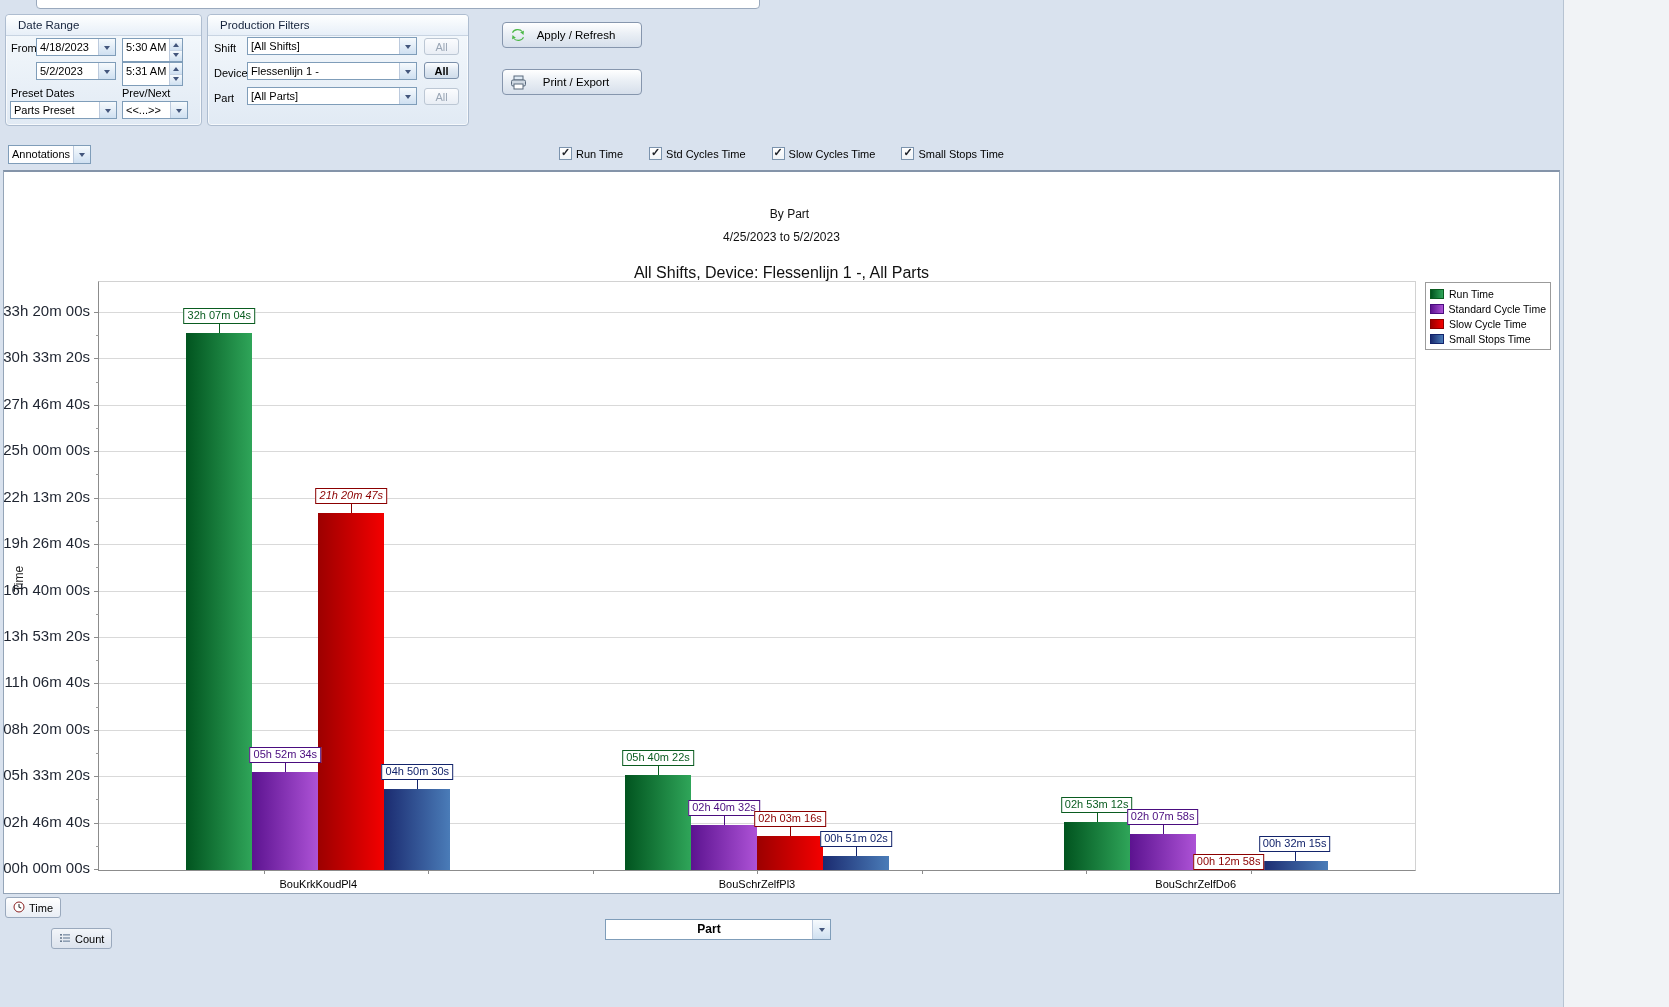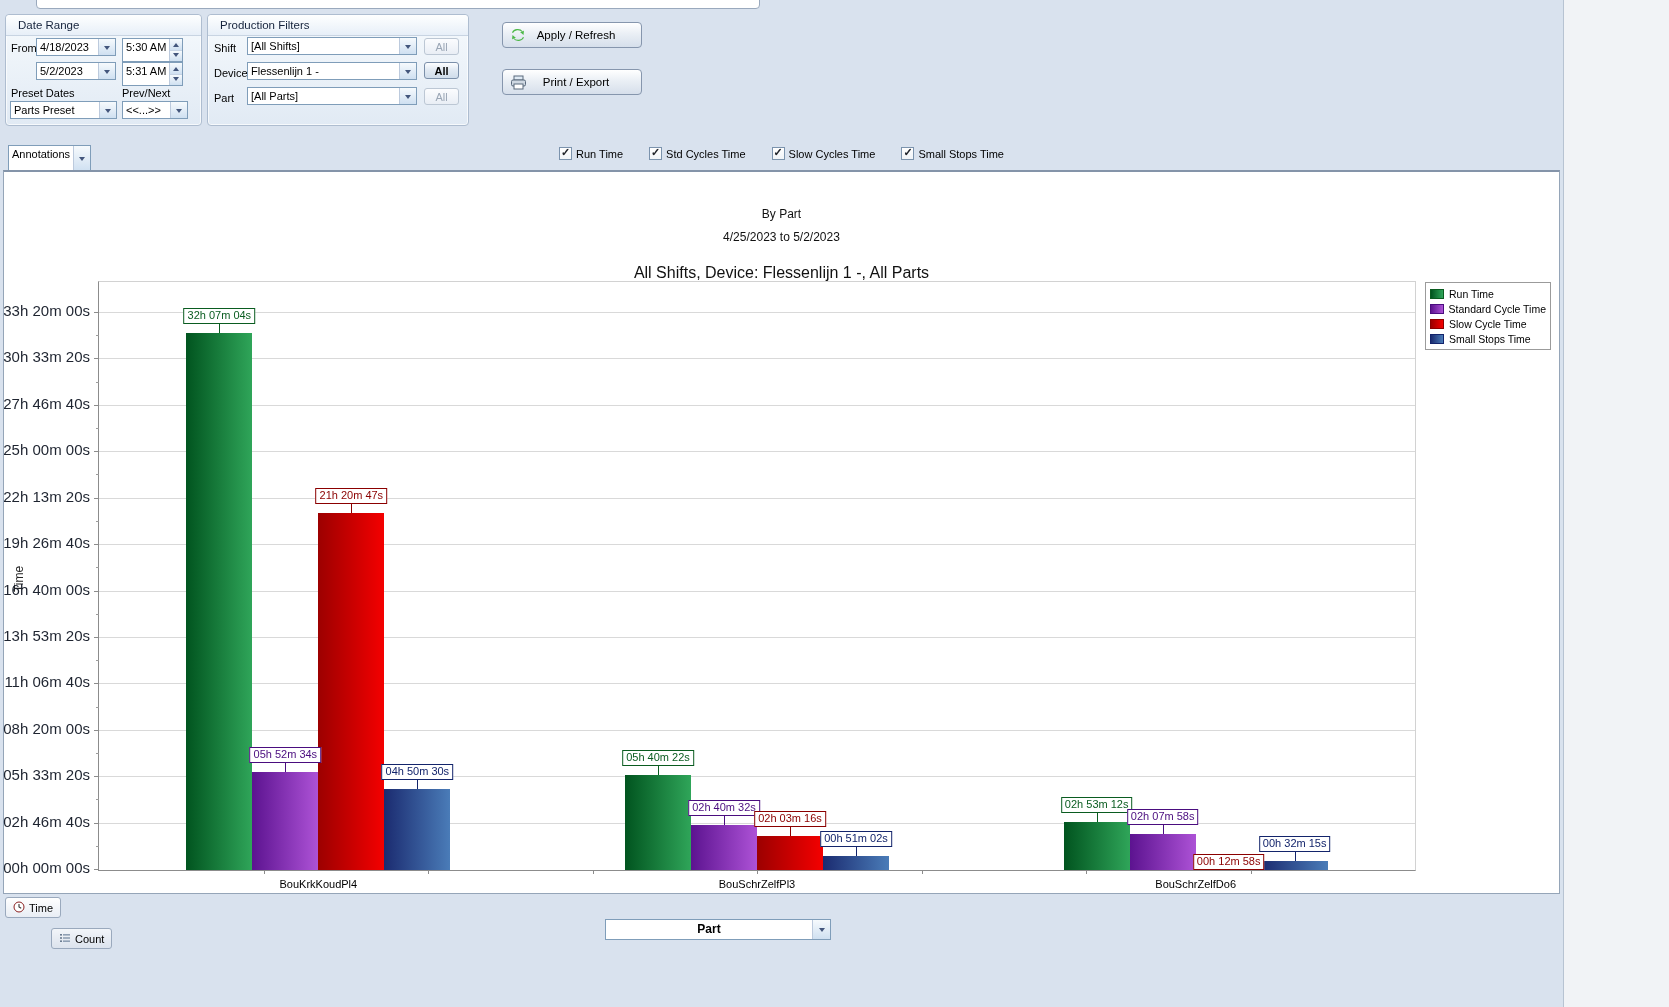--- a/index.html
+++ b/index.html
@@ -30,21 +30,21 @@
   
   .ctrl-row{position:absolute;left:0;top:145px;width:1563px;height:22px;}
   .cbgroup{position:absolute;left:0;top:2px;width:100%;display:flex;justify-content:center;gap:26px;}
   .cbitem{display:flex;align-items:center;gap:4px;font-size:11px;color:#000;}
   .cb{width:13px;height:13px;background:linear-gradient(#fff,#f0f4f8);border:1px solid #7b93ad;box-sizing:border-box;position:relative;}
   .cb::after{content:"✓";position:absolute;left:1px;top:-2px;font-size:11px;font-weight:bold;color:#21252b;}
   
   .chart-panel{position:absolute;left:3px;top:170px;width:1557px;height:724px;background:#fff;border:1px solid #95a5b8;border-top:2px solid #8494a9;box-sizing:border-box;}
   .ct{position:absolute;left:0;width:100%;text-align:center;color:#111;}
   .ct.t1{top:6px;font-size:17.5px;}
-  .ct.t2{top:35px;font-size:12px;}
+  .ct.t2{top:35px;font-size:12px;padding-left:8px;}
   .ct.t3{top:58px;font-size:12px;}
   .ct.t4{top:92px;font-size:16px;}
   #plot{position:absolute;left:94px;top:109px;width:1316px;height:588px;border-left:1px solid #8c8c8c;border-bottom:1px solid #8c8c8c;border-top:1px solid #d2d2d2;border-right:1px solid #d2d2d2;}
   .grid{position:absolute;left:0;width:100%;height:1px;background:#d9d9d9;}
   .ytick{position:absolute;right:calc(100% + 9px);transform:translateY(6px);font-size:15px;font-weight:normal;color:#1e2430;white-space:nowrap;}
   .tickmark{position:absolute;right:100%;width:5px;height:1px;background:#8c8c8c;}
   .tickminor{position:absolute;right:100%;width:3px;height:1px;background:#9c9c9c;}
   .xtick{position:absolute;top:100%;width:1px;height:4px;background:#8c8c8c;}
   .bar{position:absolute;bottom:0;}
   .barlabel{position:absolute;transform:translateX(-50%);background:#fff;border:1px solid;font-size:11px;line-height:13px;padding:0 3px 1px 3px;white-space:nowrap;}
@@ -167,21 +167,21 @@
       <svg width="17" height="15" viewBox="0 0 17 15">
             <rect x="4" y="1" width="9" height="4" fill="#dfeaf4" stroke="#5a6a7d"></rect>
             <rect x="1.5" y="5" width="14" height="6" rx="1.5" fill="#cfd8e2" stroke="#5a6a7d"></rect>
             <rect x="4" y="9" width="9" height="5" fill="#fff" stroke="#5a6a7d"></rect>
           </svg>
     </span>
     <span class="bl">Print / Export</span>
   </div>
 
   <div class="ctrl-row">
-    <div class="combo" style="left:8px;top:0;width:83px;height:27px;">
+    <div class="combo" style="left:8px;top:0;width:83px;height:19px;">
       <span class="val">Annotations</span>
       <span class="drop">
             <i></i>
           </span>
     </div>
     <div class="cbgroup">
       <span class="cbitem">
             <span class="cb"></span>
             <span>Run Time</span>
           </span>
@@ -266,21 +266,21 @@
           <div class="catlabel" style="left: 219.333px;">BouKrkKoudPl4</div>
           <div class="bar" style="left: 87.3333px; width: 66px; height: 536.688px; background: linear-gradient(90deg, rgb(1, 84, 31), rgb(47, 165, 89));"></div>
           <div class="bar" style="left: 153.333px; width: 66px; height: 98.1898px; background: linear-gradient(90deg, rgb(92, 19, 144), rgb(173, 82, 214));"></div>
           <div class="bar" style="left: 219.333px; width: 66px; height: 356.698px; background: linear-gradient(90deg, rgb(156, 0, 0), rgb(244, 0, 0));"></div>
           <div class="bar" style="left: 285.333px; width: 66px; height: 80.9043px; background: linear-gradient(90deg, rgb(27, 43, 112), rgb(74, 124, 184));"></div>
           <div class="conn" style="left: 120.333px; bottom: 536.688px; height: 9px; background: rgb(10, 92, 32);"></div>
           <div class="barlabel" style="left: 120.333px; bottom: 545.688px; border-color: rgb(10, 92, 32); color: rgb(10, 92, 32);">32h 07m 04s</div>
           <div class="conn" style="left: 186.333px; bottom: 98.1898px; height: 9px; background: rgb(74, 13, 127);"></div>
           <div class="barlabel" style="left: 186.333px; bottom: 107.19px; border-color: rgb(74, 13, 127); color: rgb(74, 13, 127);">05h 52m 34s</div>
           <div class="conn" style="left: 252.333px; bottom: 356.698px; height: 9px; background: rgb(139, 0, 0);"></div>
-          <div class="barlabel" style="left: 252.333px; bottom: 365.698px; border-color: rgb(139, 0, 0); color: rgb(139, 0, 0);">21h 20m 47s</div>
+          <div class="barlabel" style="left: 252.333px; bottom: 365.698px; border-color: rgb(139, 0, 0); color: rgb(139, 0, 0); font-style: italic;">21h 20m 47s</div>
           <div class="conn" style="left: 318.333px; bottom: 80.9043px; height: 9px; background: rgb(19, 36, 107);"></div>
           <div class="barlabel" style="left: 318.333px; bottom: 89.9043px; border-color: rgb(19, 36, 107); color: rgb(19, 36, 107);">04h 50m 30s</div>
           <div class="catlabel" style="left: 658px;">BouSchrZelfPl3</div>
           <div class="bar" style="left: 526px; width: 66px; height: 94.7921px; background: linear-gradient(90deg, rgb(1, 84, 31), rgb(47, 165, 89));"></div>
           <div class="bar" style="left: 592px; width: 66px; height: 44.7085px; background: linear-gradient(90deg, rgb(92, 19, 144), rgb(173, 82, 214));"></div>
           <div class="bar" style="left: 658px; width: 66px; height: 34.3298px; background: linear-gradient(90deg, rgb(156, 0, 0), rgb(244, 0, 0));"></div>
           <div class="bar" style="left: 724px; width: 66px; height: 14.2128px; background: linear-gradient(90deg, rgb(27, 43, 112), rgb(74, 124, 184));"></div>
           <div class="conn" style="left: 559px; bottom: 94.7921px; height: 9px; background: rgb(10, 92, 32);"></div>
           <div class="barlabel" style="left: 559px; bottom: 103.792px; border-color: rgb(10, 92, 32); color: rgb(10, 92, 32);">05h 40m 22s</div>
           <div class="conn" style="left: 625px; bottom: 44.7085px; height: 9px; background: rgb(74, 13, 127);"></div>

